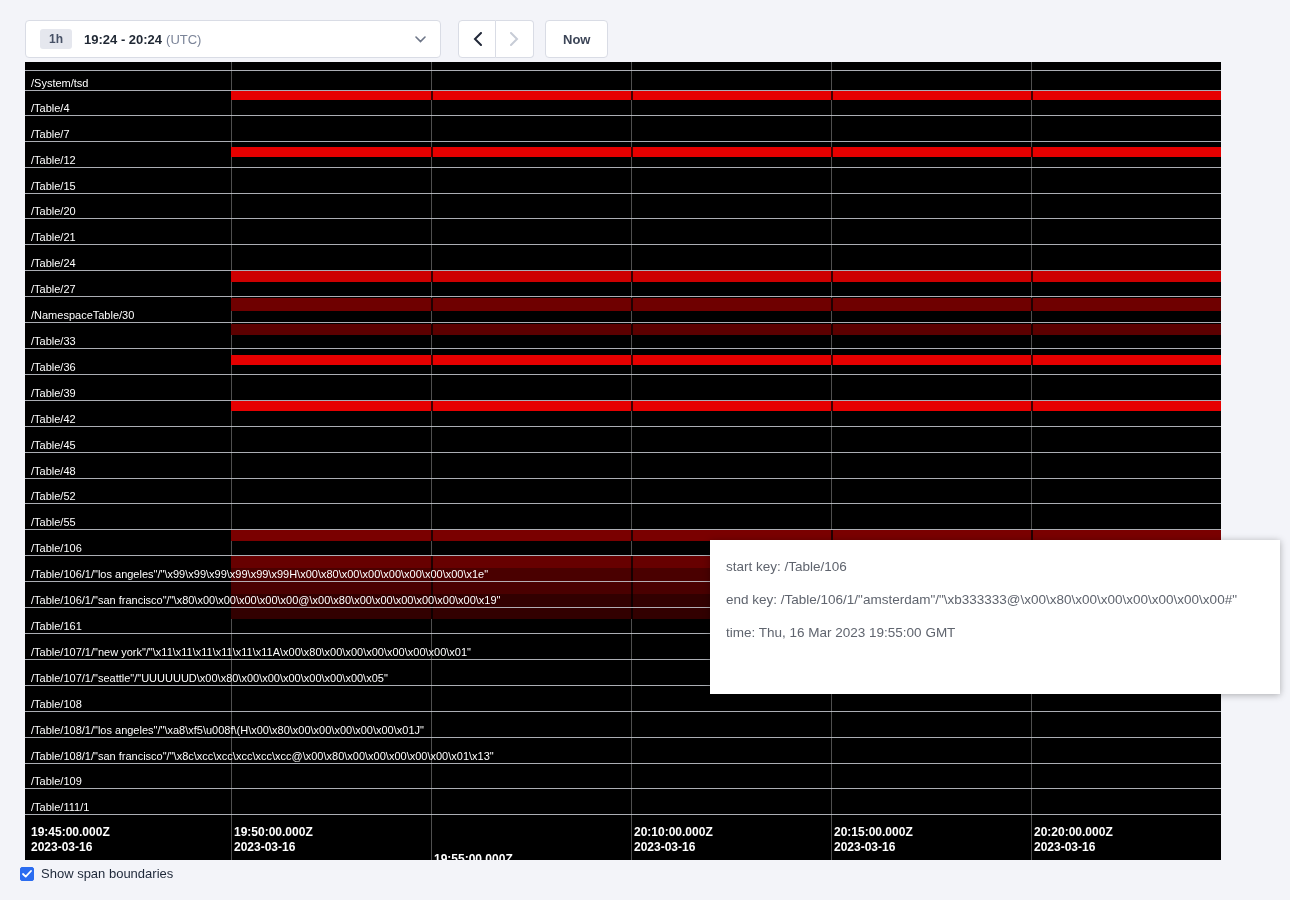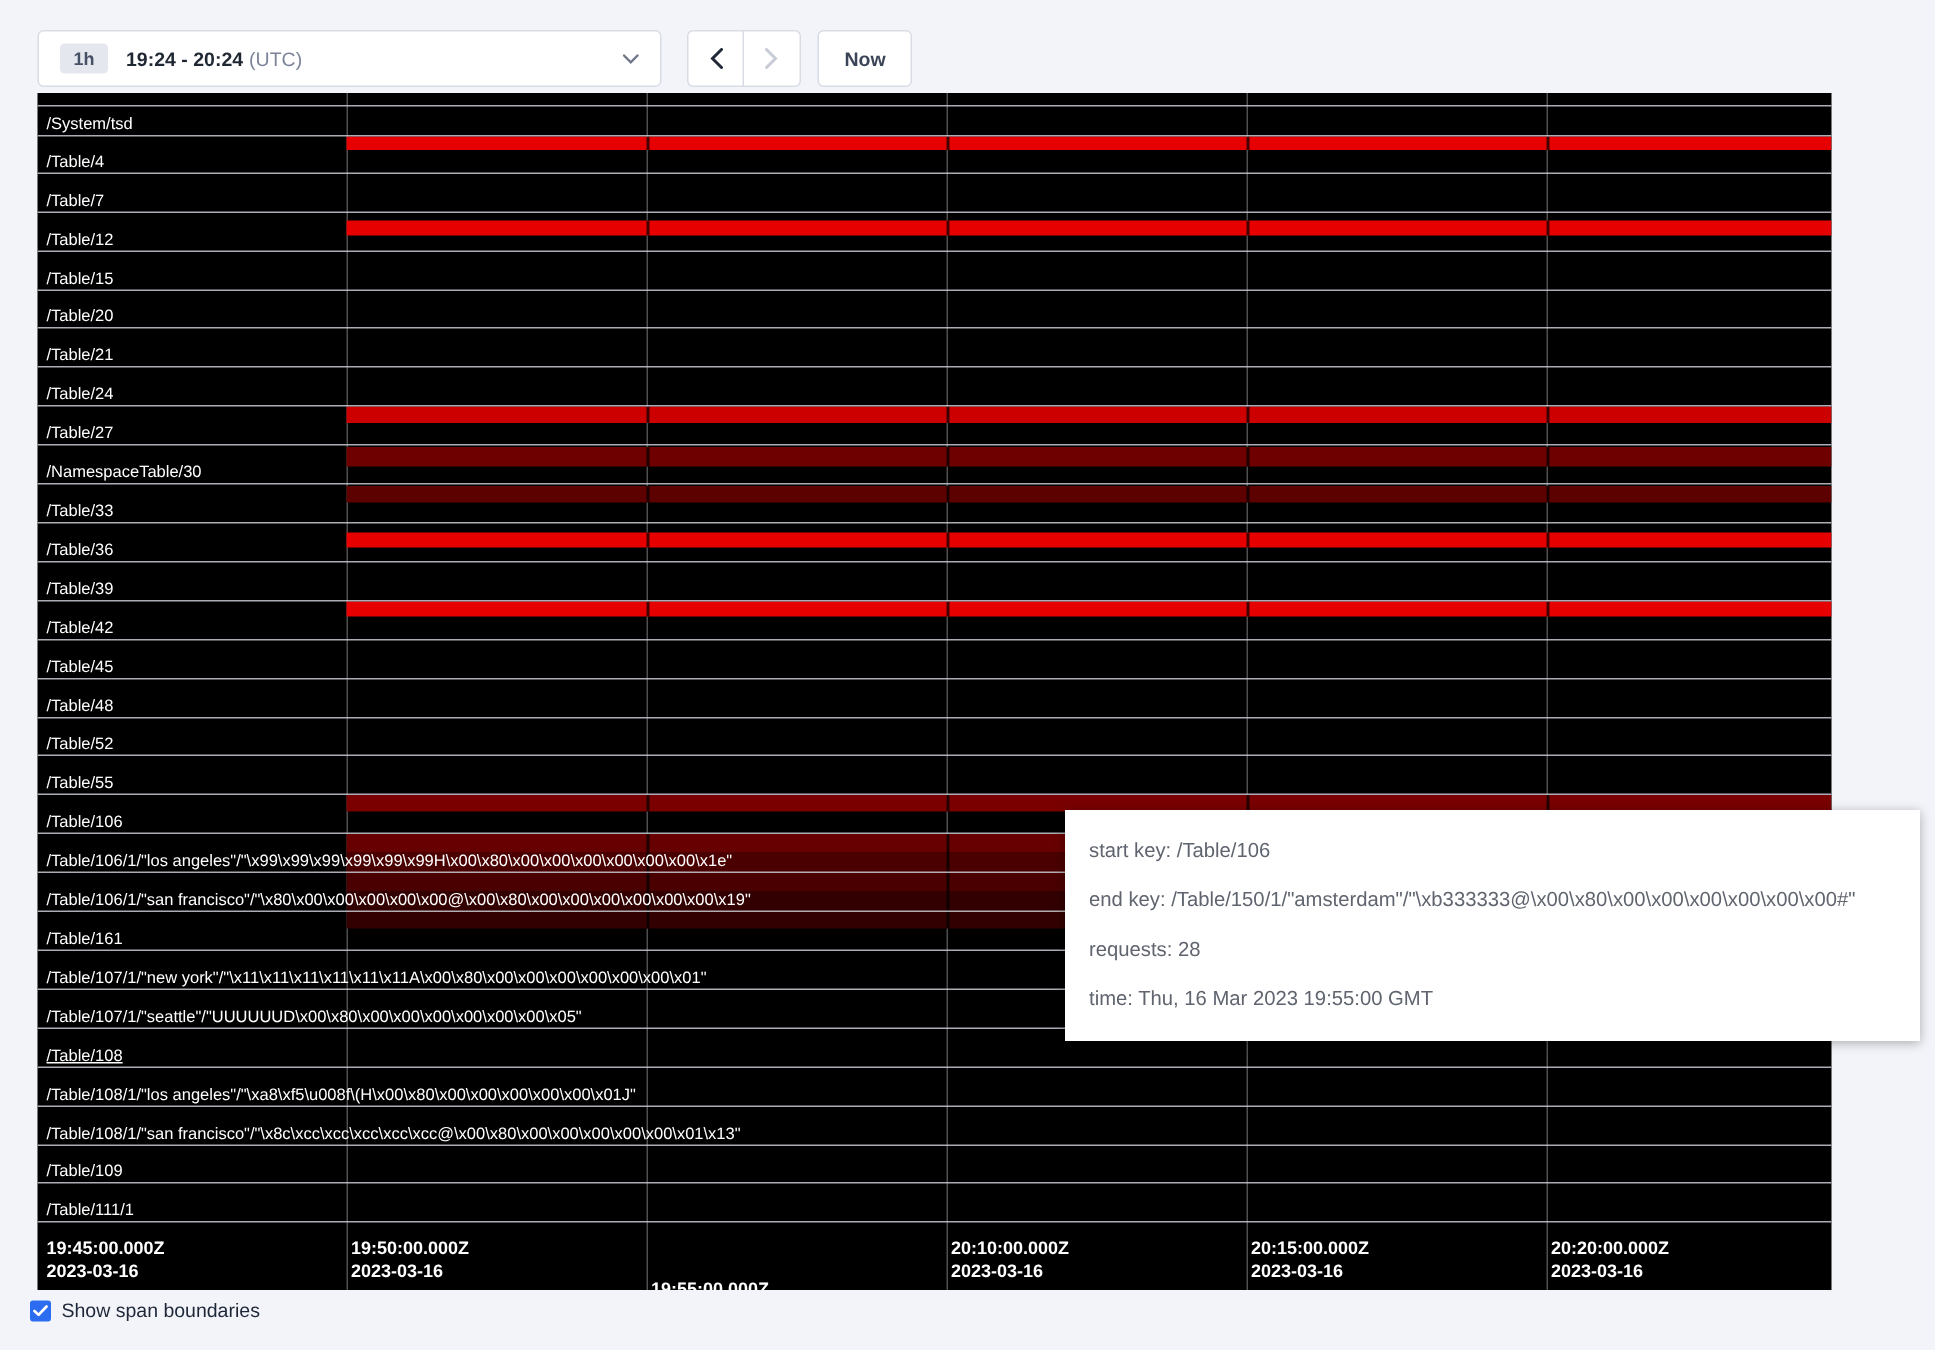--- a/index.html
+++ b/index.html
@@ -211,21 +211,21 @@
       <div class="span-label" style="top: 506px;">/Table/106/1/"los angeles"/"\x99\x99\x99\x99\x99\x99H\x00\x80\x00\x00\x00\x00\x00\x00\x1e"</div>
       <div class="hline" style="top: 545px; background: rgb(201, 205, 212);"></div>
       <div class="span-label" style="top: 532px;">/Table/106/1/"san francisco"/"\x80\x00\x00\x00\x00\x00@\x00\x80\x00\x00\x00\x00\x00\x00\x19"</div>
       <div class="hline" style="top: 571px; background: rgb(201, 205, 212);"></div>
       <div class="span-label" style="top: 558px;">/Table/161</div>
       <div class="hline" style="top: 597px; background: rgb(201, 205, 212);"></div>
       <div class="span-label" style="top: 584px;">/Table/107/1/"new york"/"\x11\x11\x11\x11\x11\x11A\x00\x80\x00\x00\x00\x00\x00\x00\x01"</div>
       <div class="hline" style="top: 623px; background: rgb(201, 205, 212);"></div>
       <div class="span-label" style="top: 610px;">/Table/107/1/"seattle"/"UUUUUUD\x00\x80\x00\x00\x00\x00\x00\x00\x05"</div>
       <div class="hline" style="top: 649px; background: rgb(201, 205, 212);"></div>
-      <div class="span-label" style="top: 636px; text-decoration: underline;">/Table/108</div>
+      <div class="span-label" style="top: 636px;">/Table/108</div>
       <div class="hline" style="top: 675px; background: rgb(201, 205, 212);"></div>
       <div class="span-label" style="top: 662px;">/Table/108/1/"los angeles"/"\xa8\xf5\u008f\(H\x00\x80\x00\x00\x00\x00\x00\x01J"</div>
       <div class="hline" style="top: 701px; background: rgb(201, 205, 212);"></div>
       <div class="span-label" style="top: 688px;">/Table/108/1/"san francisco"/"\x8c\xcc\xcc\xcc\xcc\xcc@\x00\x80\x00\x00\x00\x00\x00\x01\x13"</div>
       <div class="hline" style="top: 726px; background: rgb(201, 205, 212);"></div>
       <div class="span-label" style="top: 713px;">/Table/109</div>
       <div class="hline" style="top: 752px; background: rgb(201, 205, 212);"></div>
       <div class="span-label" style="top: 739px;">/Table/111/1</div>
       <div class="axis" style="left: 6px; top: 763px;">
         <div>19:45:00.000Z</div>
@@ -248,22 +248,21 @@
         <div>2023-03-16</div>
       </div>
       <div class="axis" style="left: 1009px; top: 763px;">
         <div>20:20:00.000Z</div>
         <div>2023-03-16</div>
       </div>
     </div>
 
   <div class="tooltip">
     <div>start key: /Table/106</div>
-    <div>end key: /Table/150/1/"amsterdam"/"\xb333333@\x00\x80\x00\x00\x00\x00\x00\x00#"</div>
-    <div>requests: 28</div>
+    <div>end key: /Table/106/1/"amsterdam"/"\xb333333@\x00\x80\x00\x00\x00\x00\x00\x00#"</div>
     <div>time: Thu, 16 Mar 2023 19:55:00 GMT</div>
   </div>
 
   <label class="footer">
     <span class="cb checked">
       <svg width="10" height="8" viewBox="0 0 10 8">
           <path d="M1 4 L3.7 6.6 L9 1" stroke="#fff" stroke-width="1.8" fill="none" stroke-linecap="round" stroke-linejoin="round"></path>
         </svg>
     </span>
     <span class="footer-label">Show span boundaries</span>

